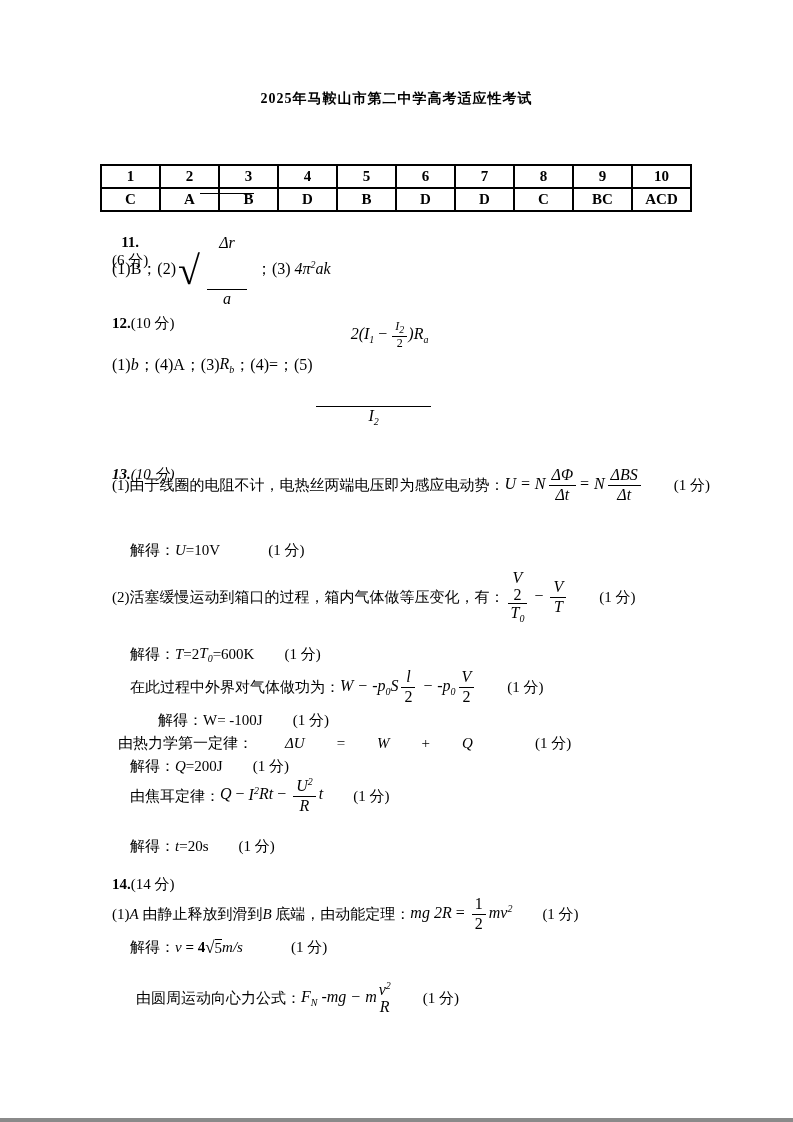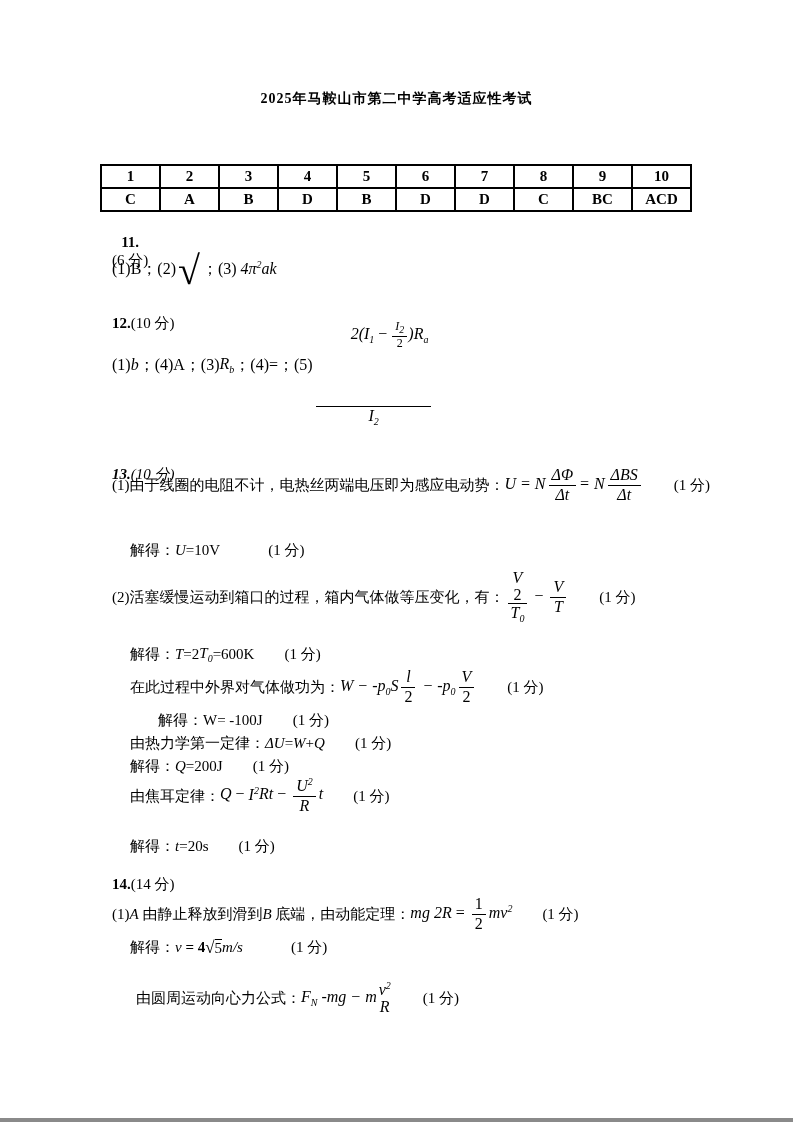--- a/index.html
+++ b/index.html
@@ -77,20 +77,26 @@
   </tbody>
     </table>
 
   <div class="l" style="left:112px;top:234px;flex-direction:column;">
     <span class="bold">11.</span><span>(6 分)</span>
   </div>
   <div class="l fm" style="left:112px;top:246px;height:46px;">
     <span>(1)B；(2)</span>
     <span class="sqrt">
       <span class="rad">√</span>
+      <span class="body">
+        <span class="frac">
+          <span class="num mi">Δr</span>
+          <span class="den mi">a</span>
+        </span>
+      </span>
     </span>
     <span>；(3) </span>
     <span class="mi"><span>4π</span><sup>2</sup><span>ak</span></span>
   </div>
 
   <div class="l" style="left:112px;top:314px;">
     <span class="bold">12.</span><span>(10 分)</span>
   </div>
   <div class="l fm" style="left:112px;top:334px;height:62px;">
     <span>(1)</span><span class="mi">b</span><span>；(4)A；(3)</span><span class="mi"><span>R</span><sub>b</sub></span><span>；(4)=；(5)</span>
@@ -122,21 +128,21 @@
     <span>解得：</span><span class="mi">T</span><span>=2</span><span class="mi"><span>T</span><sub>0</sub></span><span>=600K</span><span class="pts">(1 分)</span>
   </div>
   <div class="l" style="left:130px;top:665px;height:44px;">
     <span>在此过程中外界对气体做功为：</span>
     <span class="fm"><span class="mi">W</span><span class="mi"><span> − -p</span><sub>0</sub></span><span class="mi">S</span><span class="frac"><span class="num mi">l</span><span class="den">2</span></span><span class="mi"><span> − -p</span><sub>0</sub></span><span class="frac"><span class="num mi">V</span><span class="den">2</span></span></span>
     <span class="pts">(1 分)</span>
   </div>
   <div class="l" style="left:130px;top:711px;margin-left:28px;">
     <span>解得：W= -100J</span><span class="pts">(1 分)</span>
   </div>
-  <div class="l" style="left:130px;top:734px;">
+  <div class="l" style="left:118px;top:734px;gap:32px;">
     <span>由热力学第一定律：</span><span class="mi">ΔU</span><span>=</span><span class="mi">W</span><span>+</span><span class="mi">Q</span><span class="pts">(1 分)</span>
   </div>
   <div class="l" style="left:130px;top:757px;">
     <span>解得：</span><span class="mi">Q</span><span>=200J</span><span class="pts">(1 分)</span>
   </div>
   <div class="l" style="left:130px;top:772px;height:48px;">
     <span>由焦耳定律：</span>
     <span class="fm"><span class="mi">Q</span><span> − </span><span class="mi"><span>I</span><sup>2</sup></span><span class="mi">Rt</span><span> − </span><span class="frac"><span class="num mi"><span>U</span><sup>2</sup></span><span class="den mi">R</span></span><span class="mi">t</span></span>
     <span class="pts">(1 分)</span>
   </div>

